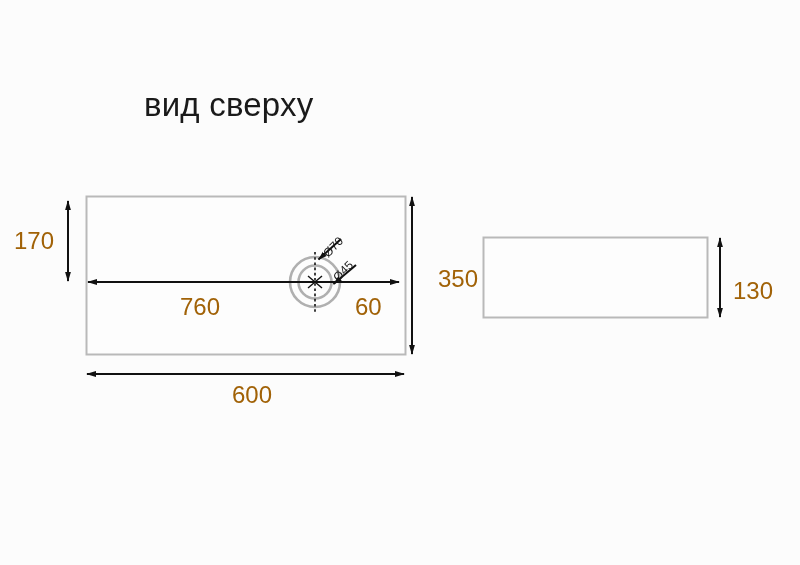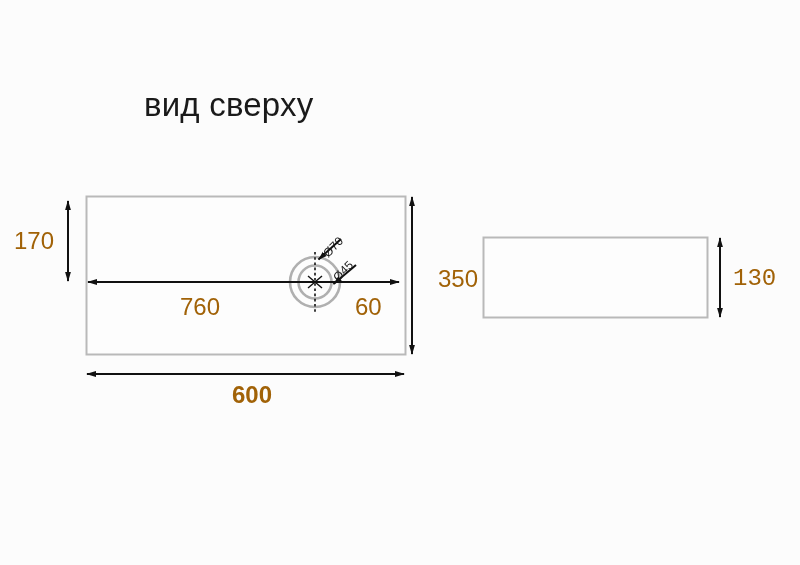--- a/index.html
+++ b/index.html
@@ -46,22 +46,22 @@
     font-family: "Liberation Sans", sans-serif;
     font-size: 12px;
     color: #1a1a1a;
     white-space: nowrap;
     transform-origin: left bottom;
   }
   #lbl-170 { left: 14px;  top: 227px; }
   #lbl-350 { left: 424px; top: 265px; margin-left: 14px; }
   #lbl-515 { left: 180px; top: 293px; }
   #lbl-80  { left: 355px; top: 293px; }
-  #lbl-600 { left: 232px; top: 381px; font-weight: bold; }
-  #lbl-130 { left: 733px; top: 265px; font-family: Liberation Mono, monospace; }
+  #lbl-600 { left: 232px; top: 381px; }
+  #lbl-130 { left: 733px; top: 277px; }
   #lbl-d70 { left: 330px; top: 246px; transform: rotate(-45deg); }
   #lbl-d45 { left: 340px; top: 270px; transform: rotate(-45deg); }
 </style>
 </head>
 <body>
 
 <div id="page">
 
   <svg id="drawing" viewBox="0 0 800 565">
     <defs>

